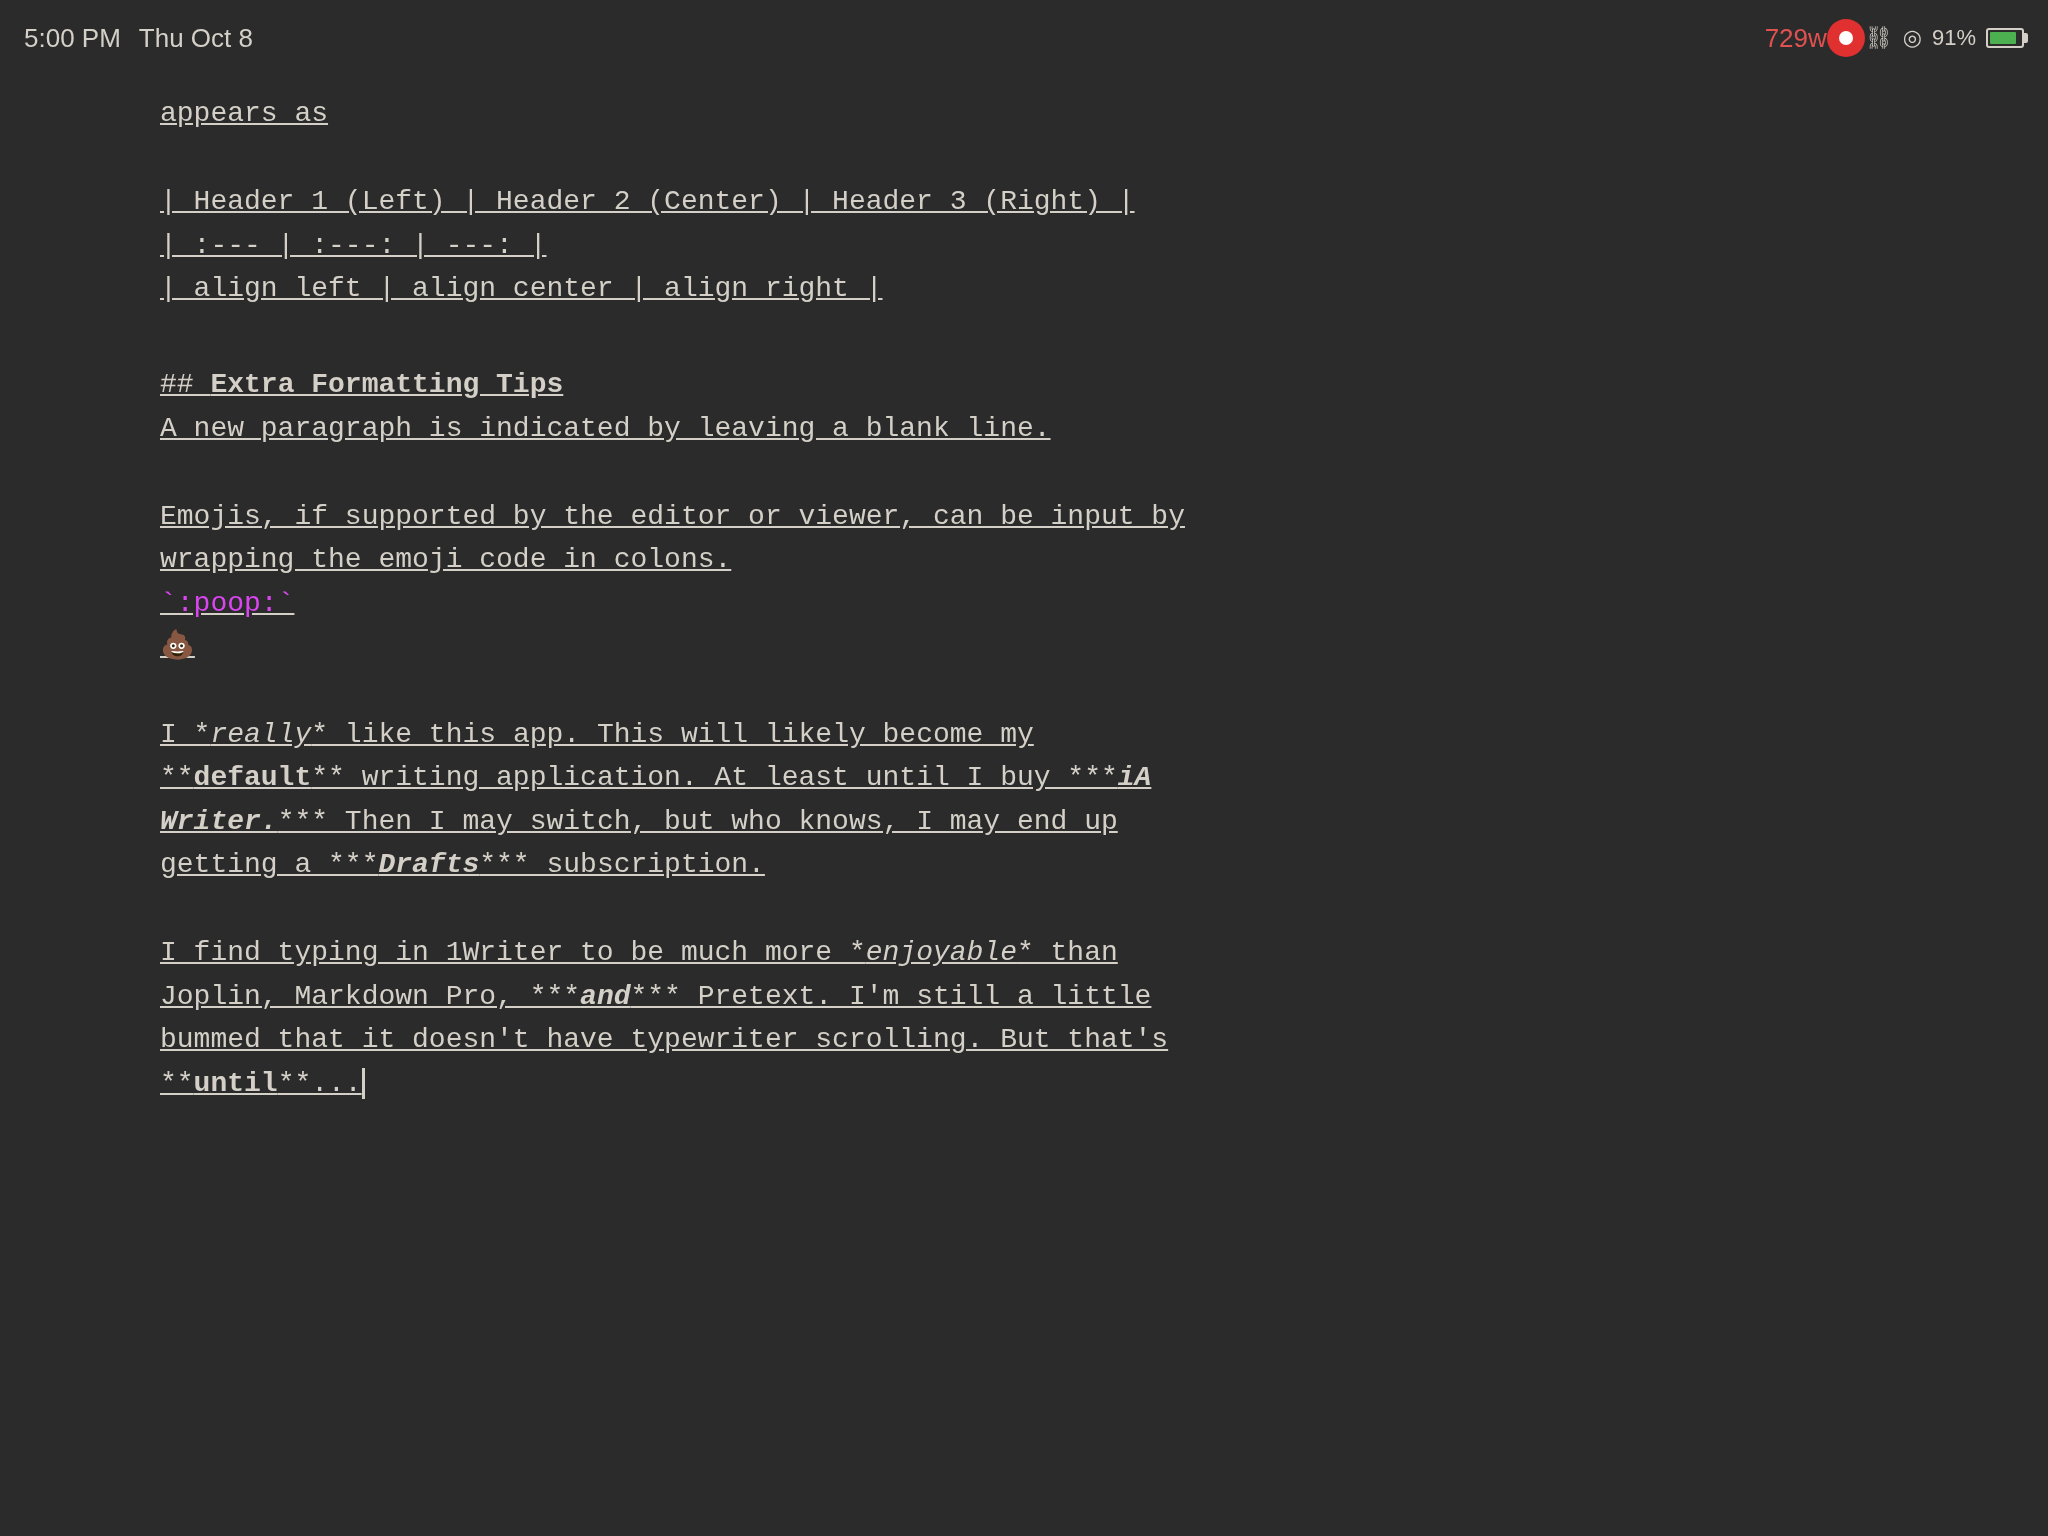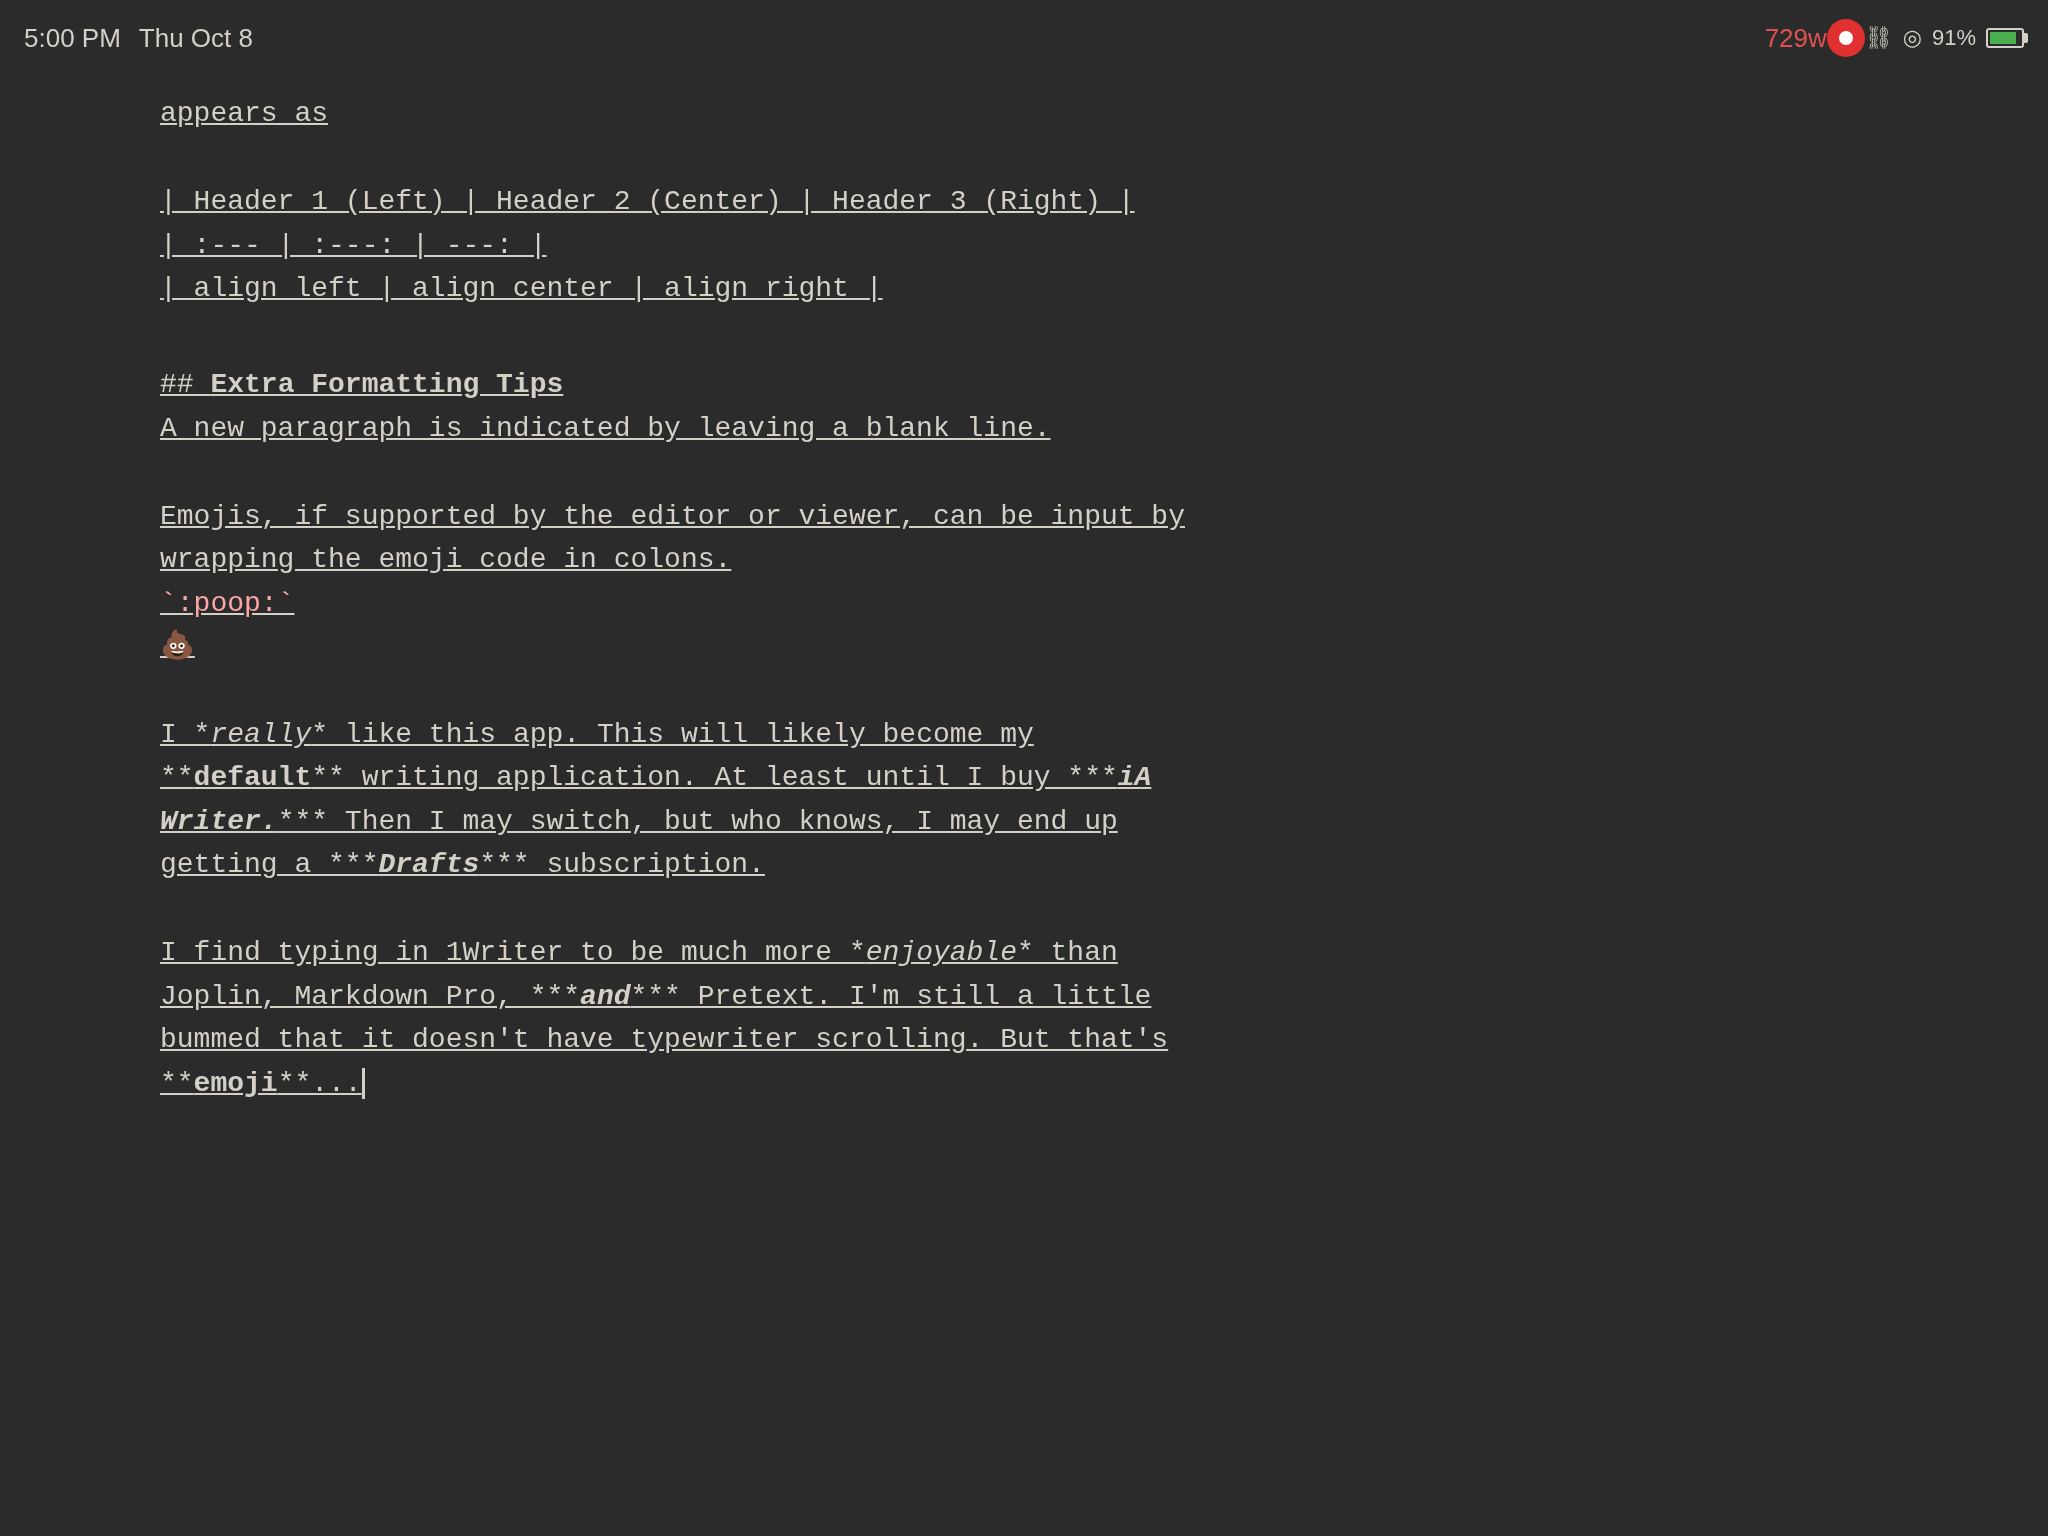--- a/index.html
+++ b/index.html
@@ -141,21 +141,21 @@
 
     .heading-h2 .hash-marks {
       color: #d4d0c8;
     }
 
     .heading-h2 .heading-bold {
       font-weight: bold;
     }
 
     .inline-code {
-      color: #fca5a5;
+      color: #d946ef;
       background: transparent;
     }
 
     .bold-text {
       font-weight: bold;
     }
 
     .italic-text {
       font-style: italic;
     }
@@ -249,15 +249,15 @@
   <p class="content-para">I *<span class="italic-text">really</span>* like this app. This will likely become my</p>
   <p class="content-para">**<span class="bold-text">default</span>** writing application. At least until I buy ***<span class="bold-italic">iA</span></p>
   <p class="content-para"><span class="bold-italic">Writer.</span>*** Then I may switch, but who knows, I may end up</p>
   <p class="content-para">getting a ***<span class="bold-italic">Drafts</span>*** subscription.</p>
 
   <div class="section-gap"></div>
 
   <p class="content-para">I find typing in 1Writer to be much more *<span class="italic-text">enjoyable</span>* than</p>
   <p class="content-para">Joplin, Markdown Pro, ***<span class="bold-italic">and</span>*** Pretext. I'm still a little</p>
   <p class="content-para">bummed that it doesn't have typewriter scrolling. But that's</p>
-  <p class="content-para">**<span class="bold-text">emoji</span>**...<span class="cursor"></span></p>
+  <p class="content-para">**<span class="bold-text">until</span>**...<span class="cursor"></span></p>
 
 </div>
 
 </body></html>

